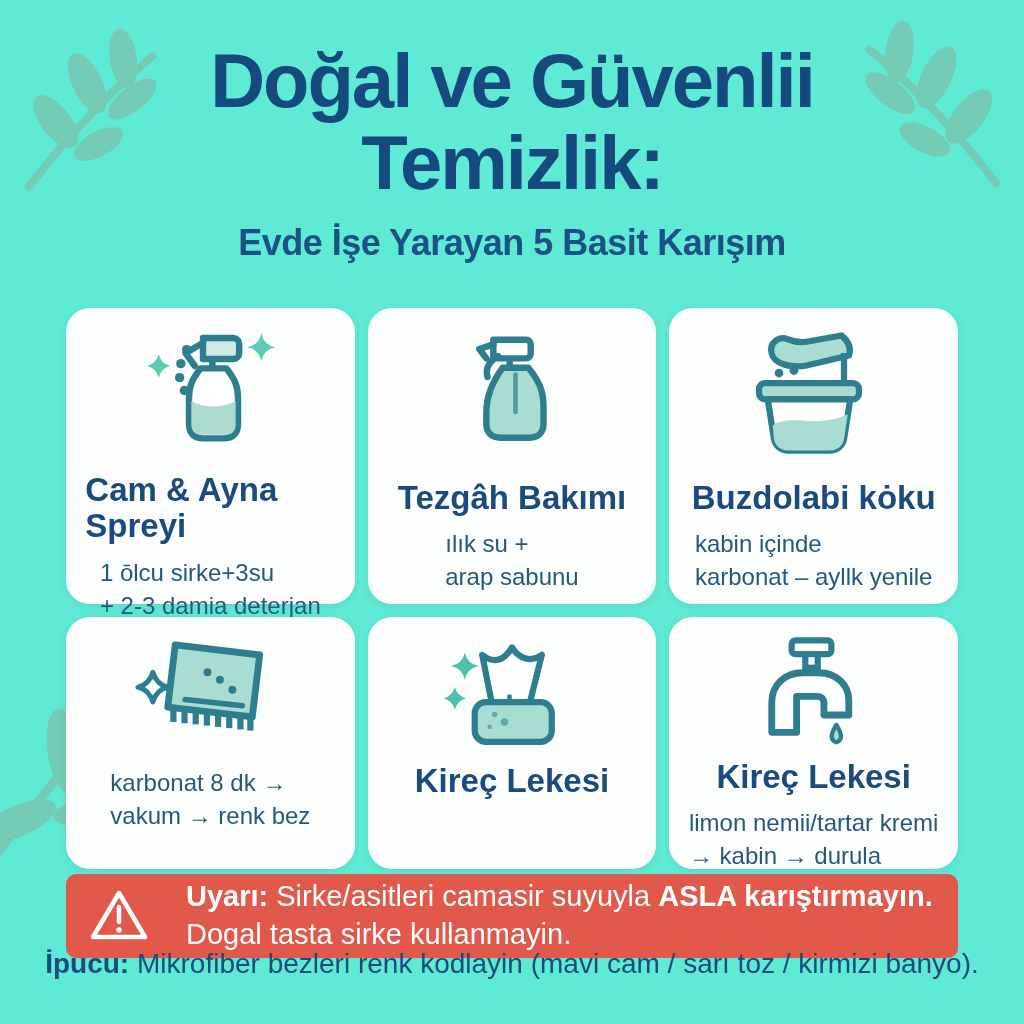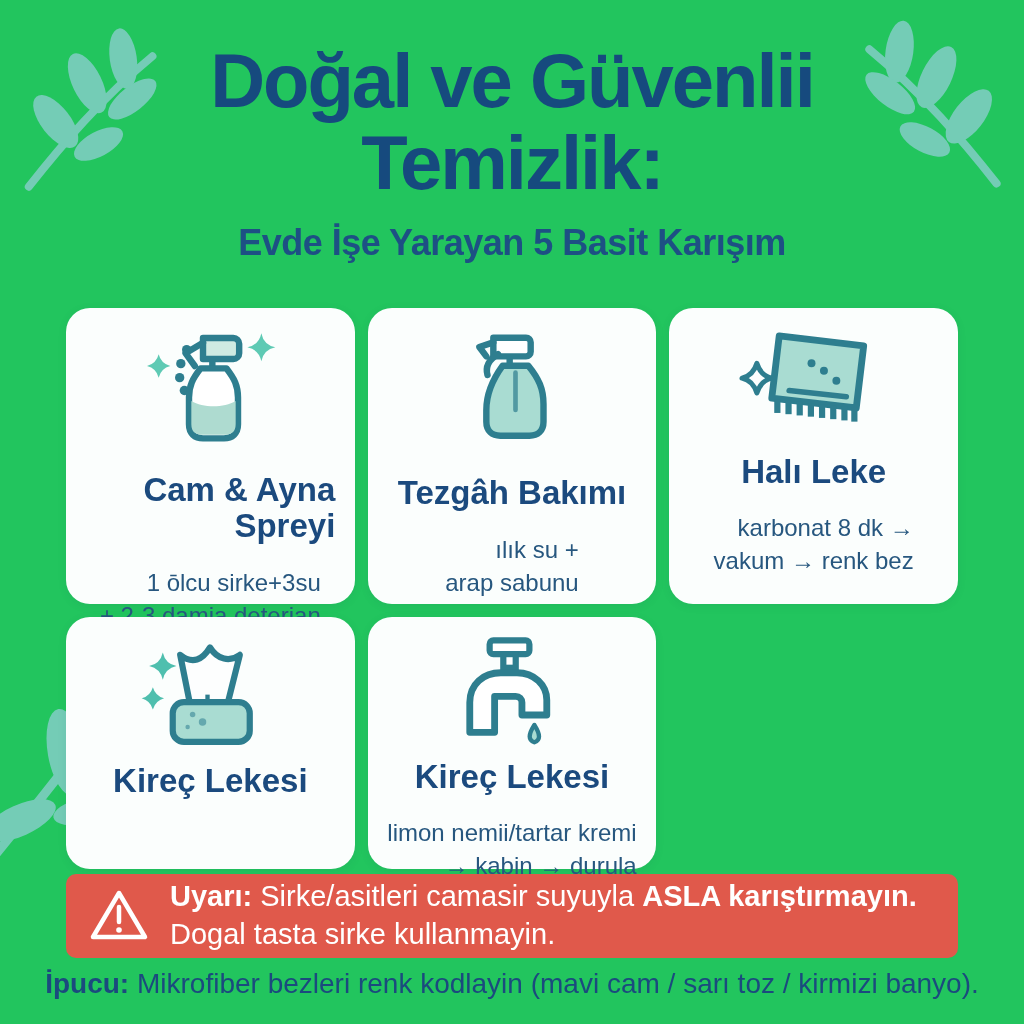--- a/index.html
+++ b/index.html
@@ -1,49 +1,49 @@
 <!DOCTYPE html>
 <html><head>
 <meta charset="utf-8">
 <style>
   html,body{margin:0;padding:0;}
   body{font-family:"Liberation Sans", sans-serif;}
-  .canvas{position:relative;width:1024px;height:1024px;background:#22c55e;overflow:hidden;}
+  .canvas{position:relative;width:1024px;height:1024px;background:#5eead4;overflow:hidden;}
 
   
   .leaf{position:absolute;z-index:0;}
   .leaf-tl{left:4px;top:18px;width:180px;height:180px;}
   .leaf-tr{right:2px;top:10px;width:185px;height:185px;transform:scaleX(-1);}
   .leaf-bl{left:-40px;top:678px;width:160px;height:220px;transform:rotate(8deg);}
 
   
   .header{position:absolute;top:40px;left:0;width:100%;text-align:center;z-index:1;}
   .title-line{font-size:76px;font-weight:700;color:#164a7e;letter-spacing:-2px;line-height:1.08;}
   .subtitle{margin-top:18px;font-size:36px;font-weight:600;color:#1d5084;letter-spacing:-0.5px;}
 
   
   .grid{position:absolute;top:308px;left:66px;width:892px;z-index:2;
         display:grid;grid-template-columns:repeat(3,1fr);grid-template-rows:296px 252px;gap:13px;}
   .card{background:#fbfefd;border-radius:24px;box-shadow:0 2px 8px rgba(30,90,90,.10);
-        display:flex;flex-direction:column;align-items:center;text-align:right;padding:16px 8px 6px;}
+        display:flex;flex-direction:column;align-items:center;text-align:left;padding:16px 8px 6px;}
   .icon-wrap{display:flex;align-items:center;justify-content:center;}
   .row1 .icon-wrap{height:148px;}
   .row2 .icon-wrap{height:122px;}
   .card-title{font-size:33px;font-weight:700;color:#1b4a7e;line-height:1.1;margin-top:8px;max-width:250px;}
   .card-line{font-size:24px;color:#27577f;line-height:1.3;margin-top:2px;max-width:272px;}
-  .card-lines{margin-top:20px;}
+  .card-lines{margin-top:10px;}
 
   
   .warning{position:absolute;top:874px;left:66px;width:892px;height:84px;background:#e0594b;
-           border-radius:10px;z-index:2;display:flex;align-items:center;padding:13px 22px;box-sizing:border-box;gap:20px;}
+           border-radius:10px;z-index:2;display:flex;align-items:center;padding:13px 22px;box-sizing:border-box;gap:36px;}
   .warning-text{color:#ffffff;font-size:29px;line-height:1.3;text-align:left;}
   .warning-text .b{font-weight:700;}
 
   
-  .tip{position:absolute;top:968px;left:0;width:100%;text-align:center;z-index:2;
+  .tip{position:absolute;top:948px;left:0;width:100%;text-align:center;z-index:2;
        font-size:28px;color:#1b4a7e;}
   .tip .b{font-weight:700;}
 
   svg{display:block;}
 </style>
 </head>
 <body>
 
 <div class="canvas">
 
@@ -114,20 +114,38 @@
           <path d="M63 40 v32" stroke="#2e7e8f" stroke-width="4" stroke-linecap="round" opacity="0.7"></path>
         </svg>
       </div>
       <div class="card-title">Tezgâh Bakımı</div>
       <div class="card-lines">
         <div class="card-line">ılık su +</div>
         <div class="card-line">arap sabunu</div>
       </div>
     </div>
 
+    <div class="card row1">
+      <div class="icon-wrap">
+        <svg width="150" height="140" viewBox="0 0 120 112">
+          <path d="M26 20 c-2-8 6-14 13-11 c5 2 9 3 15 2 l28-5 c6 5 8 10 6 16 l-34 8 c-10 2-26 0-28-10 z" fill="#a9dcd2" stroke="#2e7e8f" stroke-width="5" stroke-linejoin="round"></path>
+          <path d="M84 20 v24" stroke="#2e7e8f" stroke-width="5"></path>
+          <circle cx="32" cy="36" r="3.5" fill="#2e7e8f"></circle>
+            <circle cx="44" cy="34" r="3.5" fill="#2e7e8f"></circle>
+          <rect x="16" y="44" width="80" height="13" rx="5" fill="#a9dcd2" stroke="#2e7e8f" stroke-width="5"></rect>
+          <path d="M23 57 l5 32 c1 5 5 9 11 9 h34 c6 0 10-4 11-9 l5-32 z" fill="#ffffff" stroke="#2e7e8f" stroke-width="5" stroke-linejoin="round"></path>
+          <path d="M27 78 c14-10 34 3 60-9 l-3 20 c-1 5-5 9-11 9 H39 c-6 0-10-4-11-9 z" fill="#a9dcd2"></path>
+        </svg>
+      </div>
+      <div class="card-title">Buzdolabi kȯku</div>
+      <div class="card-lines">
+        <div class="card-line">kabin içinde</div>
+        <div class="card-line">karbonat – ayllk yenile</div>
+      </div>
+    </div>
 
     <div class="card row2">
       <div class="icon-wrap">
         <svg width="150" height="118" viewBox="0 0 120 95">
           <path d="M14 30 Q17 40 26 42 Q17 44 14 54 Q11 44 2 42 Q11 40 14 30 Z" fill="none" stroke="#2e7e8f" stroke-width="4" stroke-linejoin="round"></path>
           <path d="M32 8 L100 16 L94 66 L26 58 Z" fill="#a9dcd2" stroke="#2e7e8f" stroke-width="5.5" stroke-linejoin="round"></path>
           <circle cx="58" cy="30" r="3.2" fill="#2e7e8f"></circle>
             <circle cx="68" cy="36" r="3.2" fill="#2e7e8f"></circle>
             <circle cx="78" cy="44" r="3.2" fill="#2e7e8f"></circle>
           <path d="M40 52 L86 57" stroke="#2e7e8f" stroke-width="4.5" stroke-linecap="round"></path>
@@ -136,21 +154,20 @@
               <rect x="37" y="60" width="5" height="11"></rect>
             <rect x="46" y="61" width="5" height="11"></rect>
               <rect x="55" y="62" width="5" height="11"></rect>
             <rect x="64" y="63" width="5" height="11"></rect>
               <rect x="73" y="64" width="5" height="11"></rect>
             <rect x="82" y="65" width="5" height="11"></rect>
               <rect x="90" y="66" width="5" height="11"></rect>
           </g>
         </svg>
       </div>
-      <div class="card-title">Halı Leke</div>
       <div class="card-lines">
         <div class="card-line">karbonat 8 dk →</div>
         <div class="card-line">vakum → renk bez</div>
       </div>
     </div>
 
     <div class="card row2">
       <div class="icon-wrap">
         <svg width="150" height="118" viewBox="0 0 120 95">
           <path d="M22 14 Q24 23 33 25 Q24 27 22 36 Q20 27 11 25 Q20 23 22 14 Z" fill="#4fbfae"></path>

